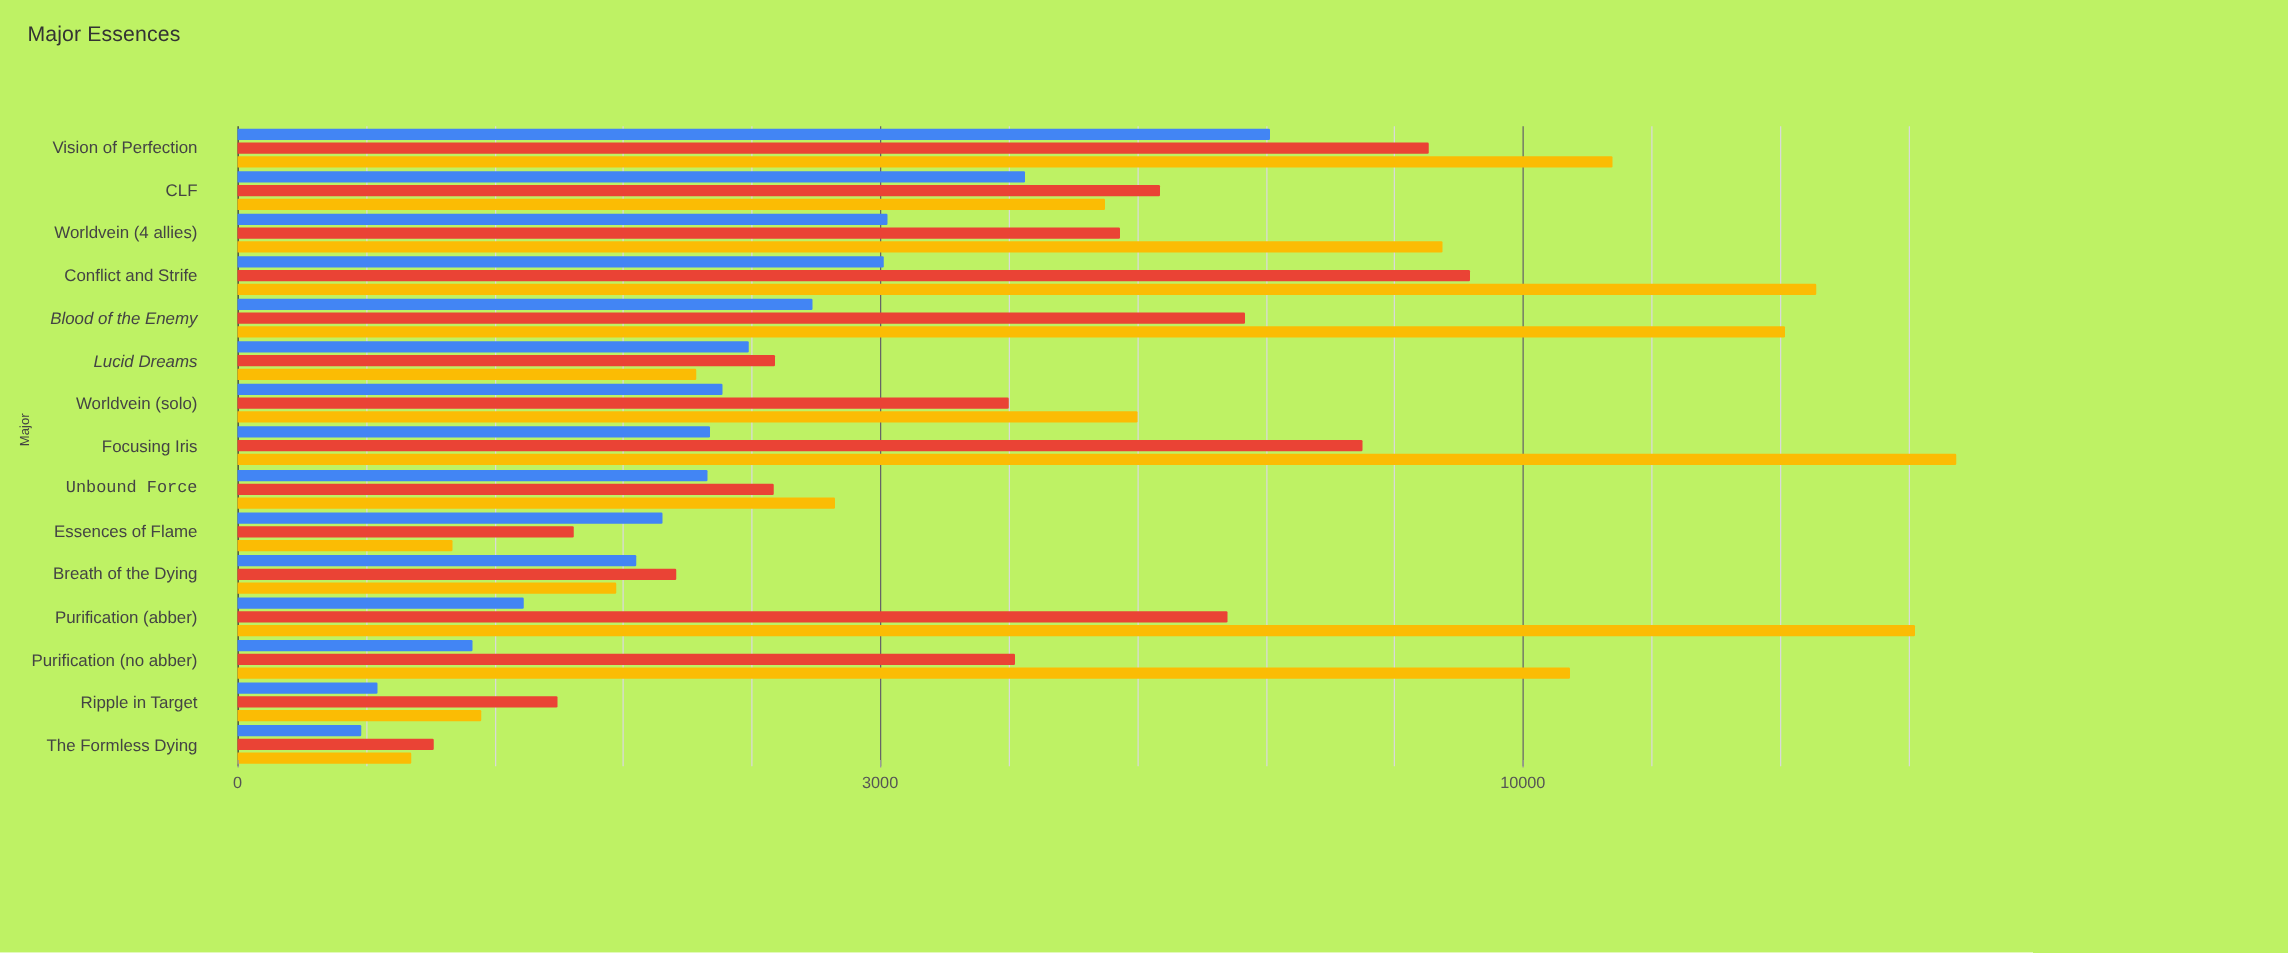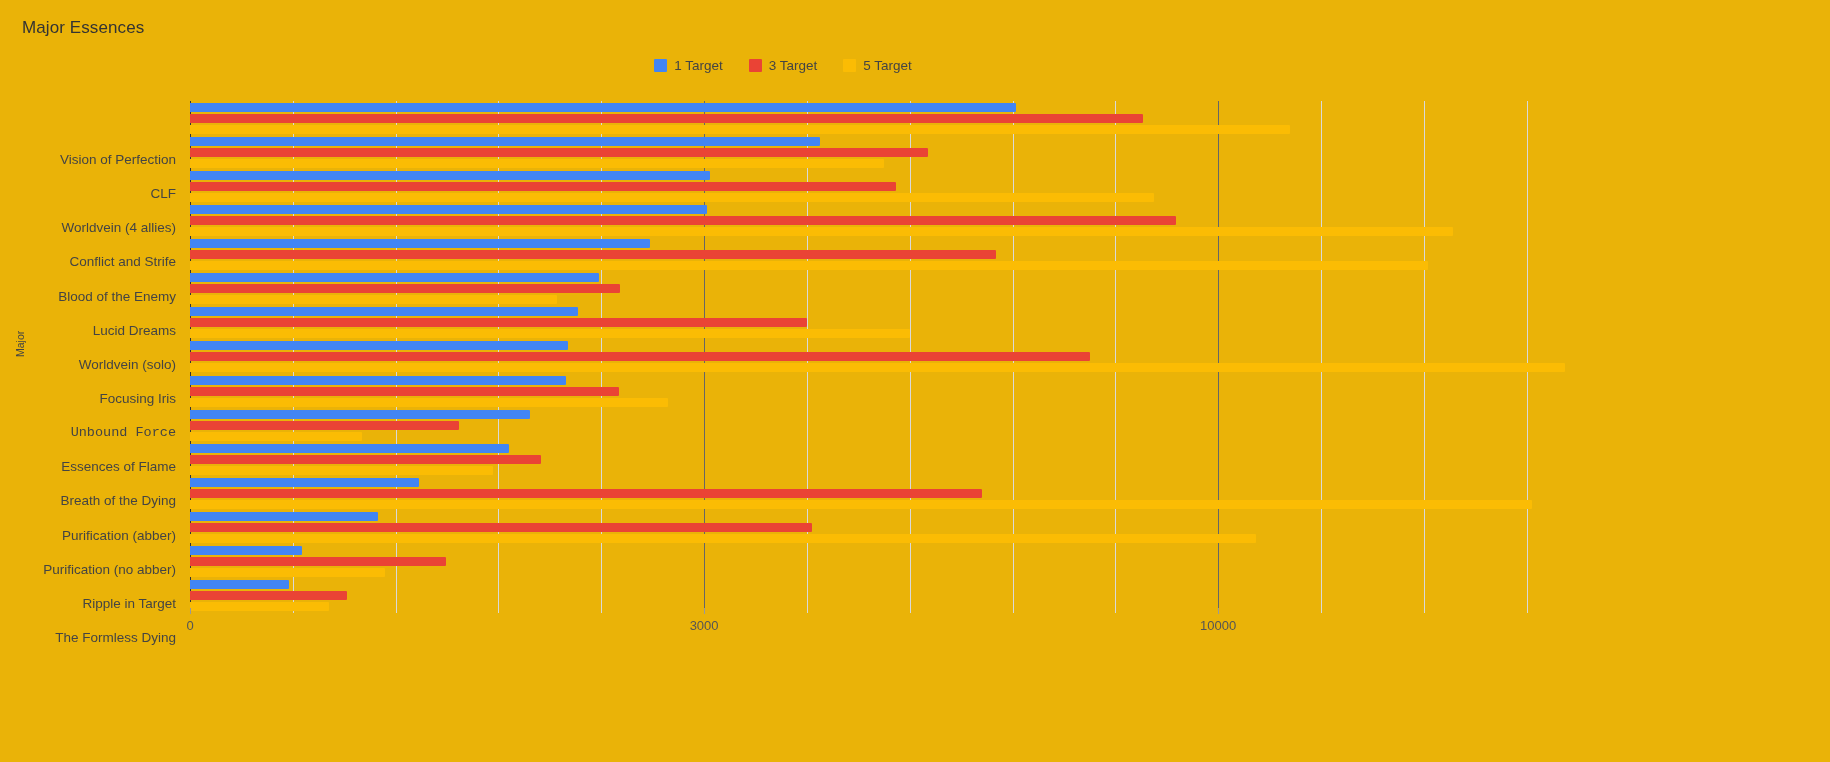--- a/index.html
+++ b/index.html
@@ -7,21 +7,21 @@
     margin: 0; padding: 0;
     width: 1830px; height: 762px;
     background: #ffffff;
     font-family: "Liberation Sans", sans-serif;
     overflow: hidden;
   }
   #chart-root {
     position: relative;
     width: 1830px;
     height: 762px;
-    background: #eab308;
+    background: #bef264;
   }
 
   
   #chart-title {
     position: absolute;
     left: 22px; top: 18px;
     font-size: 17px;
     color: #333333;
     letter-spacing: .1px;
     white-space: nowrap;
@@ -84,27 +84,26 @@
     border-radius: 0 1px 1px 0;
   }
   .bar.s0 { background: #4285f4; }
   .bar.s1 { background: #ea4335; }
   .bar.s2 { background: #fbbc04; }
 
   
   #y-labels { position: absolute; left: 0; top: 101px; width: 184px; height: 512px; }
   .y-label {
     position: absolute;
-    right: 8px;
+    right: 26px;
     text-align: right;
     font-size: 13.5px;
     color: #444444;
     white-space: nowrap;
     transform: translateY(-50%);
-    margin-top: 41px;
   }
   #y-axis-title {
     position: absolute;
     left: 14px;
     top: 357px;
     font-size: 10.5px;
     color: #444444;
     transform: rotate(-90deg);
     transform-origin: left top;
     white-space: nowrap;
@@ -127,43 +126,29 @@
     background: #999999;
   }
 </style>
 </head>
 <body>
 
 <div id="chart-root">
 
   <div id="chart-title">Major Essences</div>
 
-  <div id="legend">
-      <div class="legend-item">
-        <span class="legend-swatch" style="background: rgb(66, 133, 244);"></span>
-        <span>1 Target</span>
-      </div>
-      <div class="legend-item">
-        <span class="legend-swatch" style="background: rgb(234, 67, 53);"></span>
-        <span>3 Target</span>
-      </div>
-      <div class="legend-item">
-        <span class="legend-swatch" style="background: rgb(251, 188, 4);"></span>
-        <span>5 Target</span>
-      </div>
-    </div>
 
   <div id="y-axis-title">Major</div>
   <div id="y-labels">
       <div class="y-label" style="top: 17.0667px;">Vision of Perfection</div>
       <div class="y-label" style="top: 51.2px;">CLF</div>
       <div class="y-label" style="top: 85.3333px;">Worldvein (4 allies)</div>
       <div class="y-label" style="top: 119.467px;">Conflict and Strife</div>
-      <div class="y-label" style="top: 153.6px;">Blood of the Enemy</div>
-      <div class="y-label" style="top: 187.733px;">Lucid Dreams</div>
+      <div class="y-label" style="top: 153.6px; font-style: italic;">Blood of the Enemy</div>
+      <div class="y-label" style="top: 187.733px; font-style: italic;">Lucid Dreams</div>
       <div class="y-label" style="top: 221.867px;">Worldvein (solo)</div>
       <div class="y-label" style="top: 256px;">Focusing Iris</div>
       <div class="y-label" style="top: 290.133px; font-family: Liberation Mono, monospace;">Unbound Force</div>
       <div class="y-label" style="top: 324.267px;">Essences of Flame</div>
       <div class="y-label" style="top: 358.4px;">Breath of the Dying</div>
       <div class="y-label" style="top: 392.533px;">Purification (abber)</div>
       <div class="y-label" style="top: 426.667px;">Purification (no abber)</div>
       <div class="y-label" style="top: 460.8px;">Ripple in Target</div>
       <div class="y-label" style="top: 494.933px;">The Formless Dying</div>
     </div>

